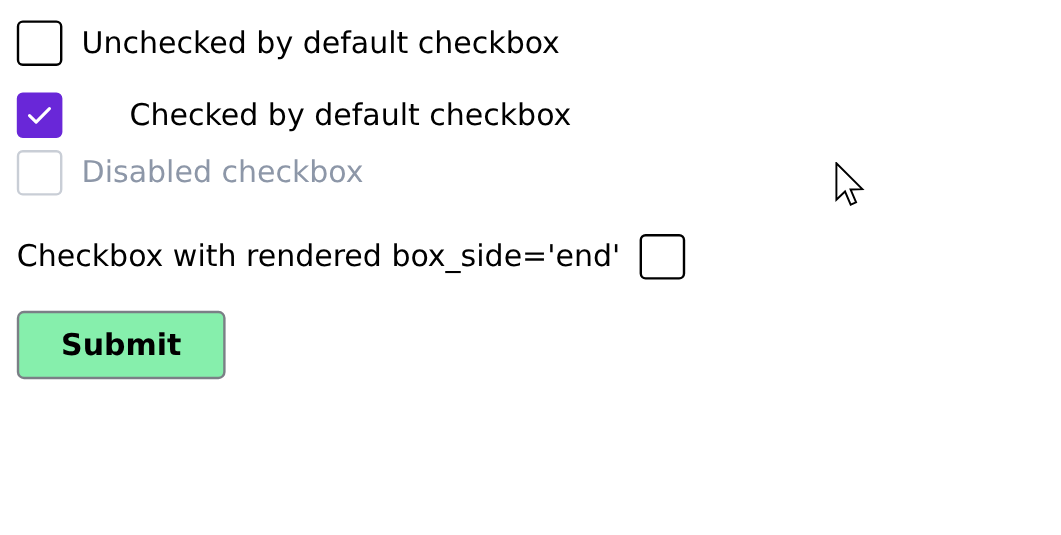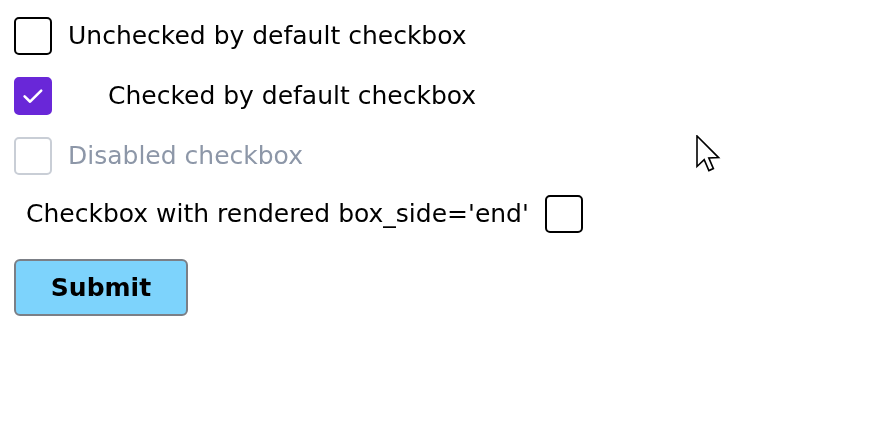--- a/index.html
+++ b/index.html
@@ -79,39 +79,39 @@
     white-space: nowrap;
     letter-spacing: 0px;
   }
 
   .cb-label.muted {
     color: #8d97a8;
   }
 
   
   .cb-row.box-end .cb-label {
-    margin-left: 12px;
+    margin-left: 0;
     margin-right: 16px;
   }
 
   
   #row-unchecked { top: 17px; }
   #row-checked   { top: 77px; gap: 40px; }
-  #row-disabled  { top: 137px; }
+  #row-disabled  { top: 125px; }
   #row-box-end   { top: 195px; }
 
   
   .submit-button {
     position: absolute;
     left: 14px;
     top: 259px;
     width: 174px;
     height: 57px;
     box-sizing: border-box;
-    background: #7dd3fc;
+    background: #86efac;
     border: 2px solid #7b7f86;
     border-radius: 6px;
     font-family: "DejaVu Sans", "Liberation Sans", sans-serif;
     font-size: 25px;
     font-weight: bold;
     color: #000000;
     cursor: pointer;
     padding: 0;
   }
 

